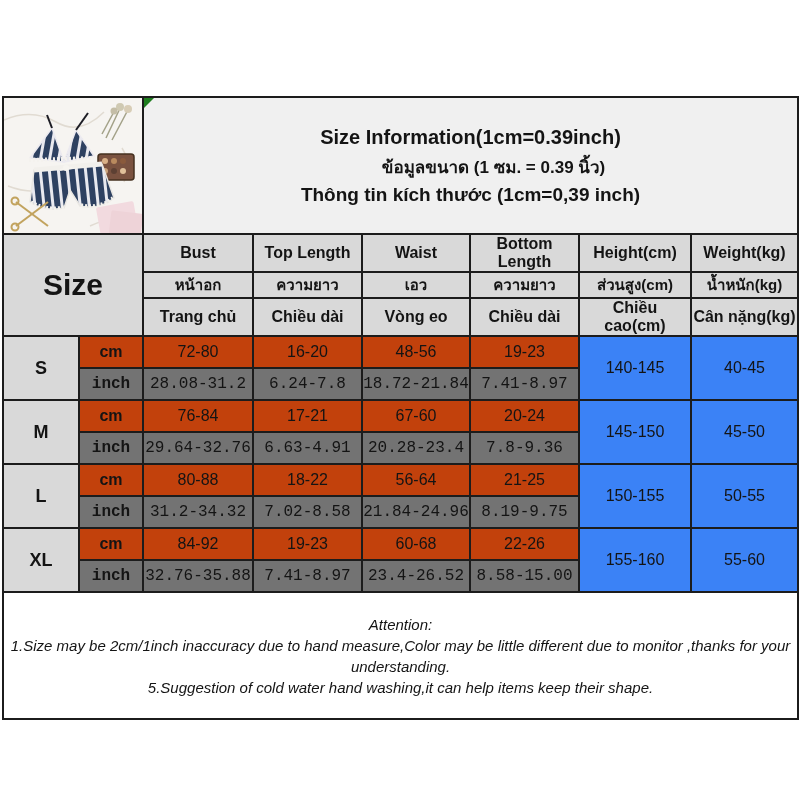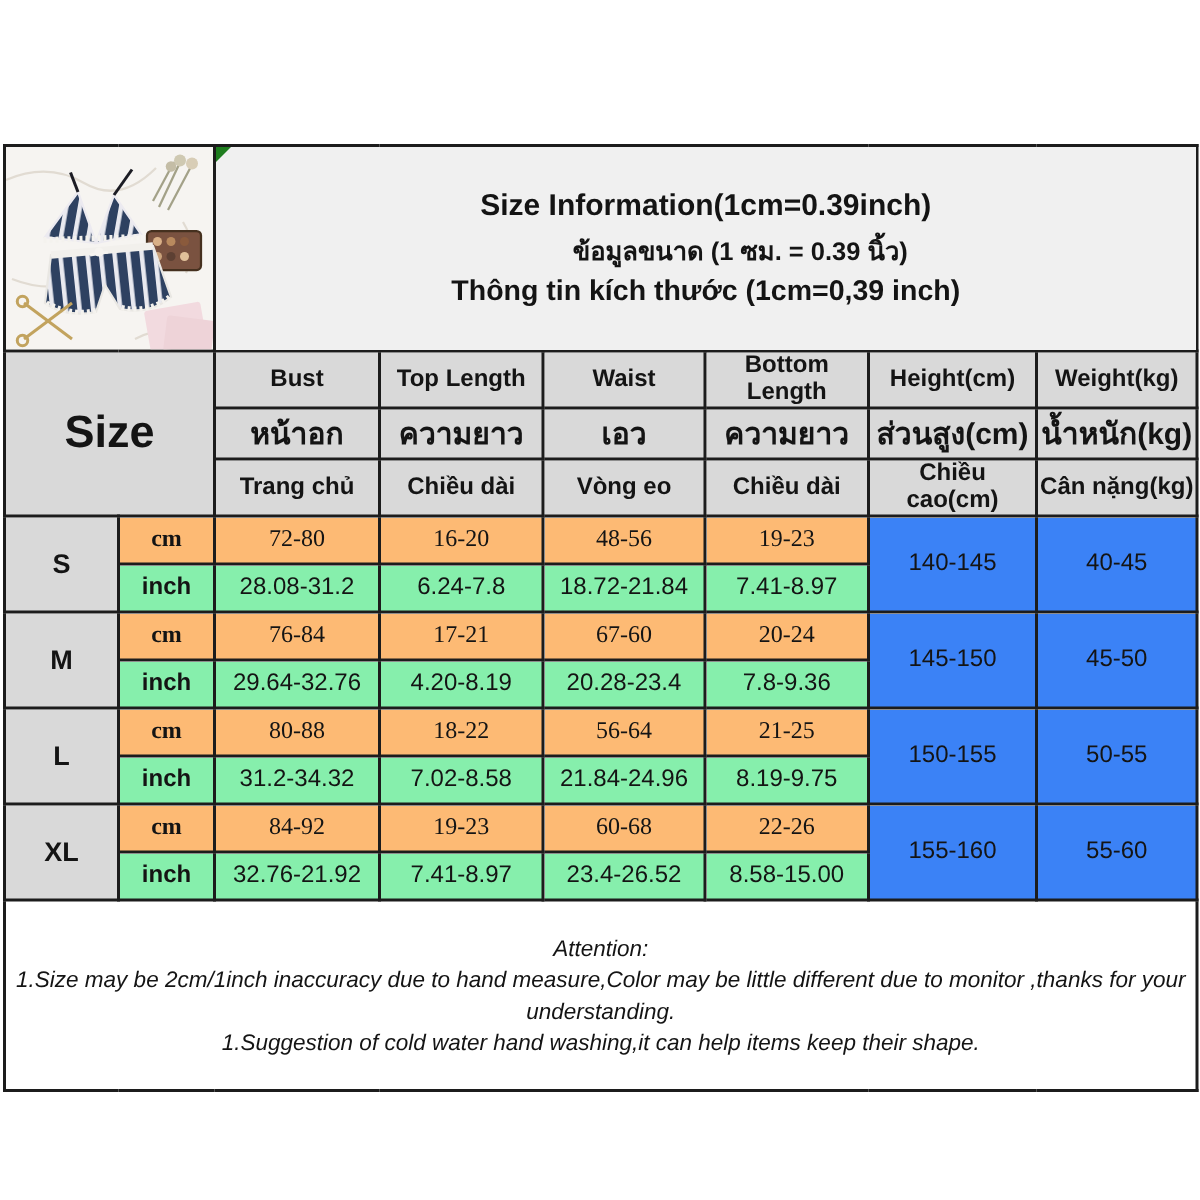--- a/index.html
+++ b/index.html
@@ -31,27 +31,27 @@
     background:#f0f0f0;position:relative;
   }
   .title-inner{display:flex;flex-direction:column;justify-content:center;align-items:center;height:100%;gap:4px;}
   .title-l1{font-weight:bold;font-size:20px;}
   .title-l2{font-weight:bold;font-size:17px;margin-left:46px;}
   .title-l3{font-weight:bold;font-size:19px;}
   .flag{position:absolute;left:0;top:0;}
 
   .size-hd{background:#d9d9d9;font-weight:bold;font-size:30px;}
   .hd-en{background:#d9d9d9;font-weight:bold;font-size:16px;}
-  .hd-th{background:#d9d9d9;font-weight:bold;font-size:20px;}
+  .hd-th{background:#d9d9d9;font-weight:bold;font-size:15px;}
   .hd-vi{background:#d9d9d9;font-weight:bold;font-size:16px;}
 
   .size-lb{background:#d9d9d9;font-weight:bold;font-size:18px;}
   .unit{font-weight:bold;font-size:16px;}
-  .cm-bg{background:#fdba74;font-family:Liberation Serif, serif;}
-  .inch-bg{background:#86efac;}
+  .cm-bg{background:#c2410c;}
+  .inch-bg{background:#737373;font-family:Liberation Mono, monospace;}
   .val{font-size:16px;}
   .hw{background:#3b82f6;font-size:16px;}
 
   .attn{
     background:#ffffff;text-align:left;vertical-align:top;
     padding:2px 4px;font-size:15px;line-height:21px;
   }
 </style>
 </head>
 <body>
@@ -198,21 +198,21 @@
       <td class="val cm-bg">76-84</td>
       <td class="val cm-bg">17-21</td>
       <td class="val cm-bg">67-60</td>
       <td class="val cm-bg">20-24</td>
       <td rowspan="2" class="hw">145-150</td>
       <td rowspan="2" class="hw">45-50</td>
     </tr>
     <tr class="body-row">
       <td class="unit inch-bg">inch</td>
       <td class="val inch-bg">29.64-32.76</td>
-      <td class="val inch-bg">4.20-8.19</td>
+      <td class="val inch-bg">6.63-4.91</td>
       <td class="val inch-bg">20.28-23.4</td>
       <td class="val inch-bg">7.8-9.36</td>
     </tr>
 
     <tr class="body-row">
       <td rowspan="2" class="size-lb">L</td>
       <td class="unit cm-bg">cm</td>
       <td class="val cm-bg">80-88</td>
       <td class="val cm-bg">18-22</td>
       <td class="val cm-bg">56-64</td>
@@ -233,28 +233,28 @@
       <td class="unit cm-bg">cm</td>
       <td class="val cm-bg">84-92</td>
       <td class="val cm-bg">19-23</td>
       <td class="val cm-bg">60-68</td>
       <td class="val cm-bg">22-26</td>
       <td rowspan="2" class="hw">155-160</td>
       <td rowspan="2" class="hw">55-60</td>
     </tr>
     <tr class="body-row">
       <td class="unit inch-bg">inch</td>
-      <td class="val inch-bg">32.76-21.92</td>
+      <td class="val inch-bg">32.76-35.88</td>
       <td class="val inch-bg">7.41-8.97</td>
       <td class="val inch-bg">23.4-26.52</td>
       <td class="val inch-bg">8.58-15.00</td>
     </tr>
 
     <tr class="attn-row">
       <td colspan="8" class="attn">
         <div>Attention:</div>
         <div>1.Size may be 2cm/1inch inaccuracy due to hand measure,Color may be little different due to monitor ,thanks for your understanding.</div>
-        <div>1.Suggestion of cold water hand washing,it can help items keep their shape.</div>
+        <div>5.Suggestion of cold water hand washing,it can help items keep their shape.</div>
       </td>
     </tr>
   </tbody>
     </table>
 </div>
 
 </body></html>

